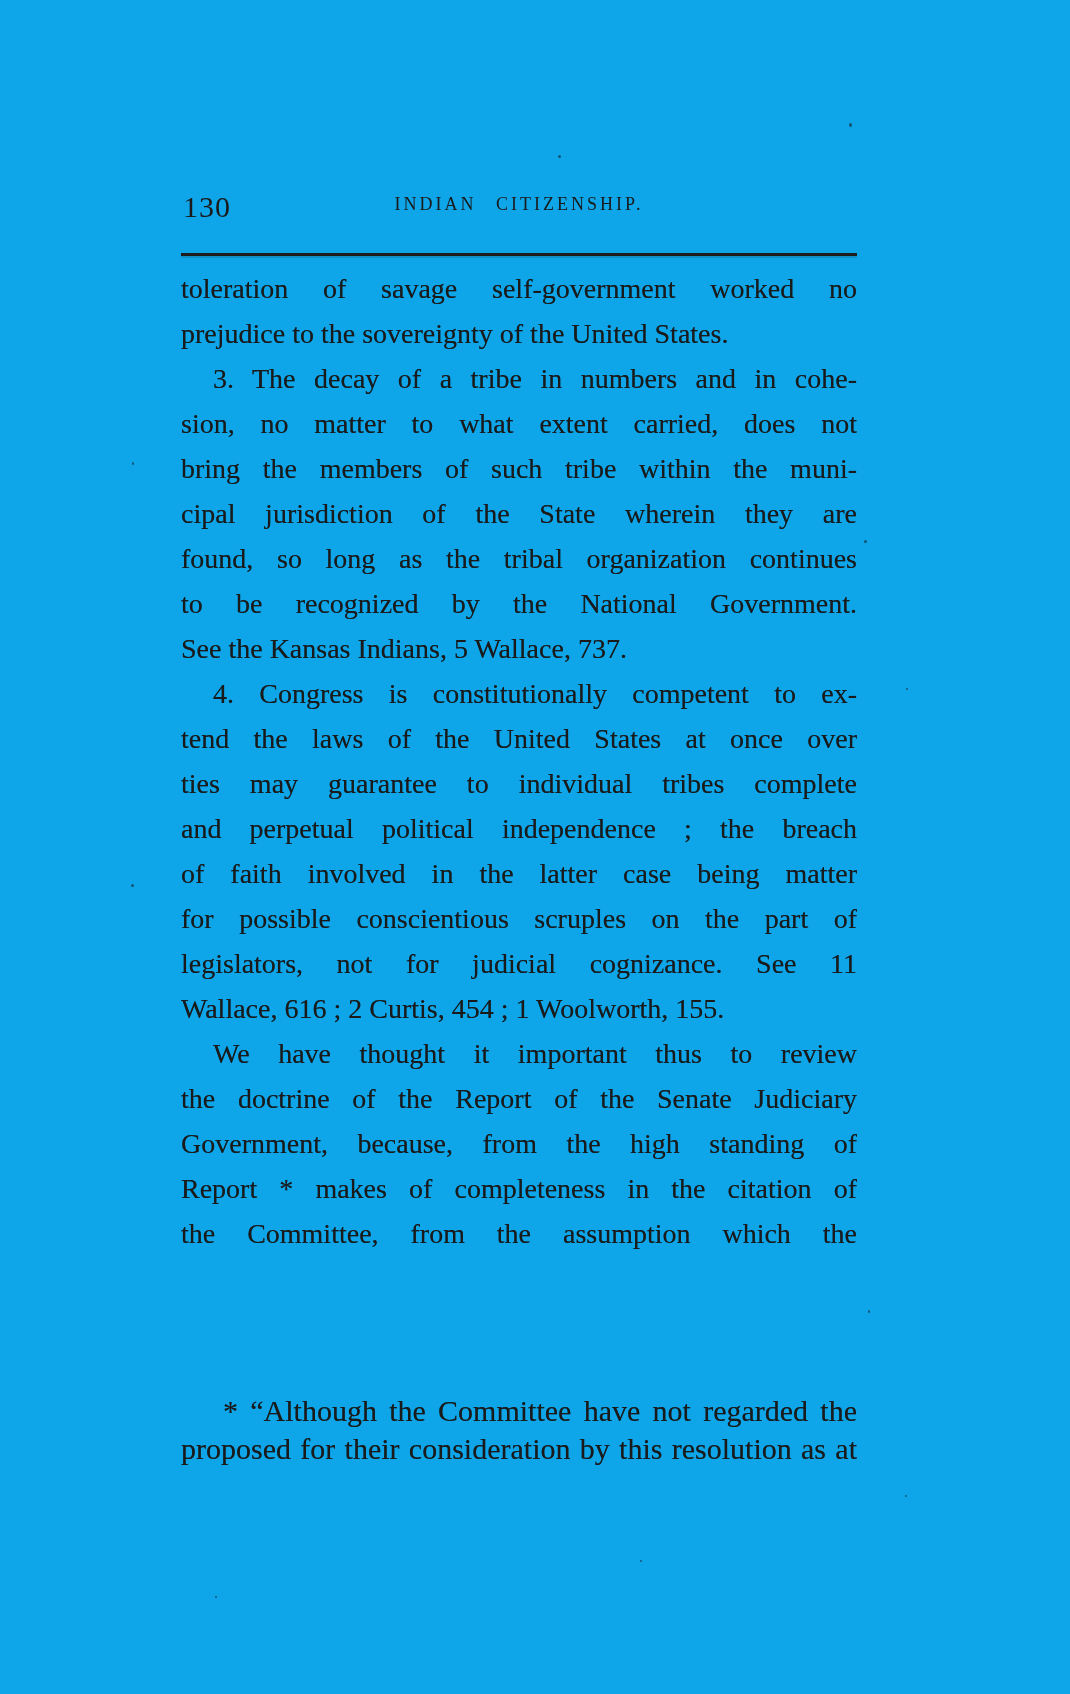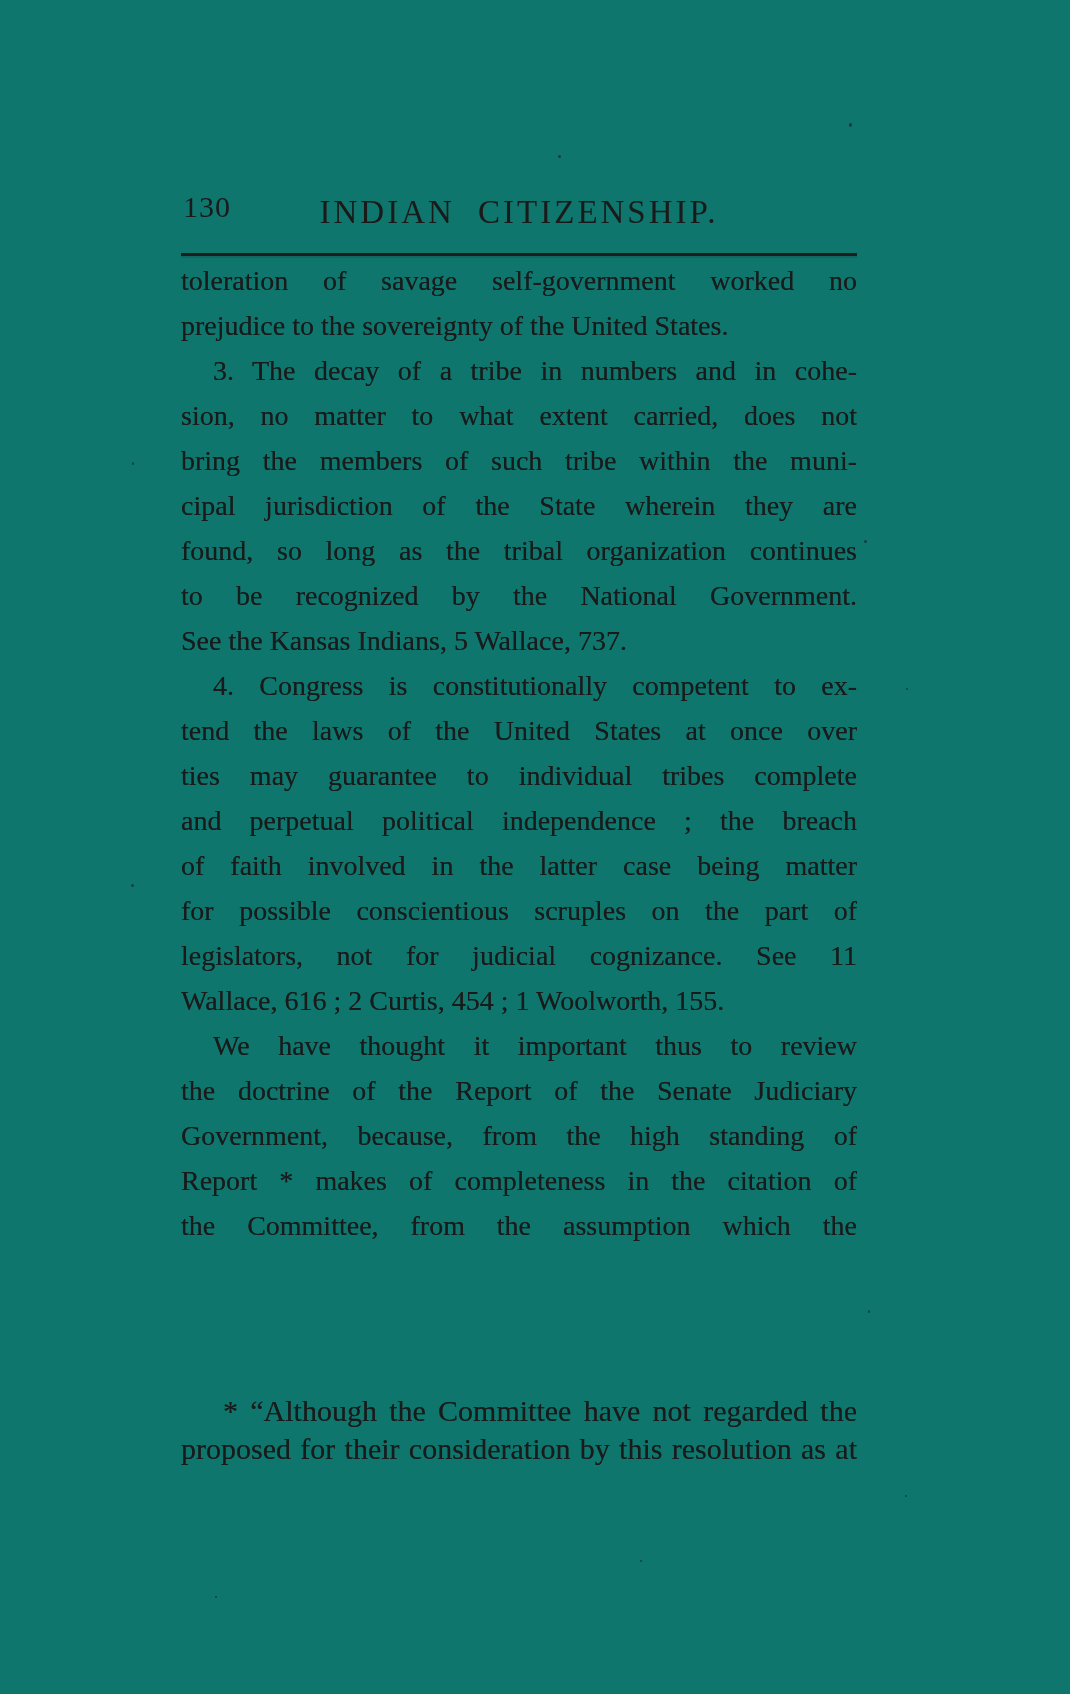--- a/index.html
+++ b/index.html
@@ -4,21 +4,21 @@
 <style>
   html, body {
     margin: 0;
     padding: 0;
     background: #f0efeb;
   }
   .page {
     position: relative;
     width: 1070px;
     height: 1694px;
-    background: #0f766e;
+    background: #0ea5e9;
     font-family: "Liberation Serif", "DejaVu Serif", serif;
     color: #1a1a1a;
     overflow: hidden;
   }
   
   .header {
     position: absolute;
     left: 181px;
     top: 190px;
     width: 676px;
@@ -30,38 +30,38 @@
     top: 0;
     font-size: 30px;
     letter-spacing: 1px;
   }
   .running-head {
     position: absolute;
     left: 0;
     right: 0;
     top: 4px;
     text-align: center;
-    font-size: 33px;
+    font-size: 18px;
     letter-spacing: 3px;
     word-spacing: 12px;
   }
   .rule {
     position: absolute;
     left: 181px;
     top: 253px;
     width: 676px;
     height: 3px;
     background: #1d1d1d;
     box-shadow: 0 2px 0 rgba(25,25,25,0.15);
   }
   
   .body-text {
     position: absolute;
     left: 181px;
-    top: 258px;
+    top: 266px;
     width: 676px;
     font-size: 28px;
     text-shadow: 0 0 0.5px rgba(10,10,10,0.55);
     font-family: Liberation Serif, serif;
   }
   .body-text .line {
     height: 45px;
     line-height: 45px;
     overflow: hidden;
   }

